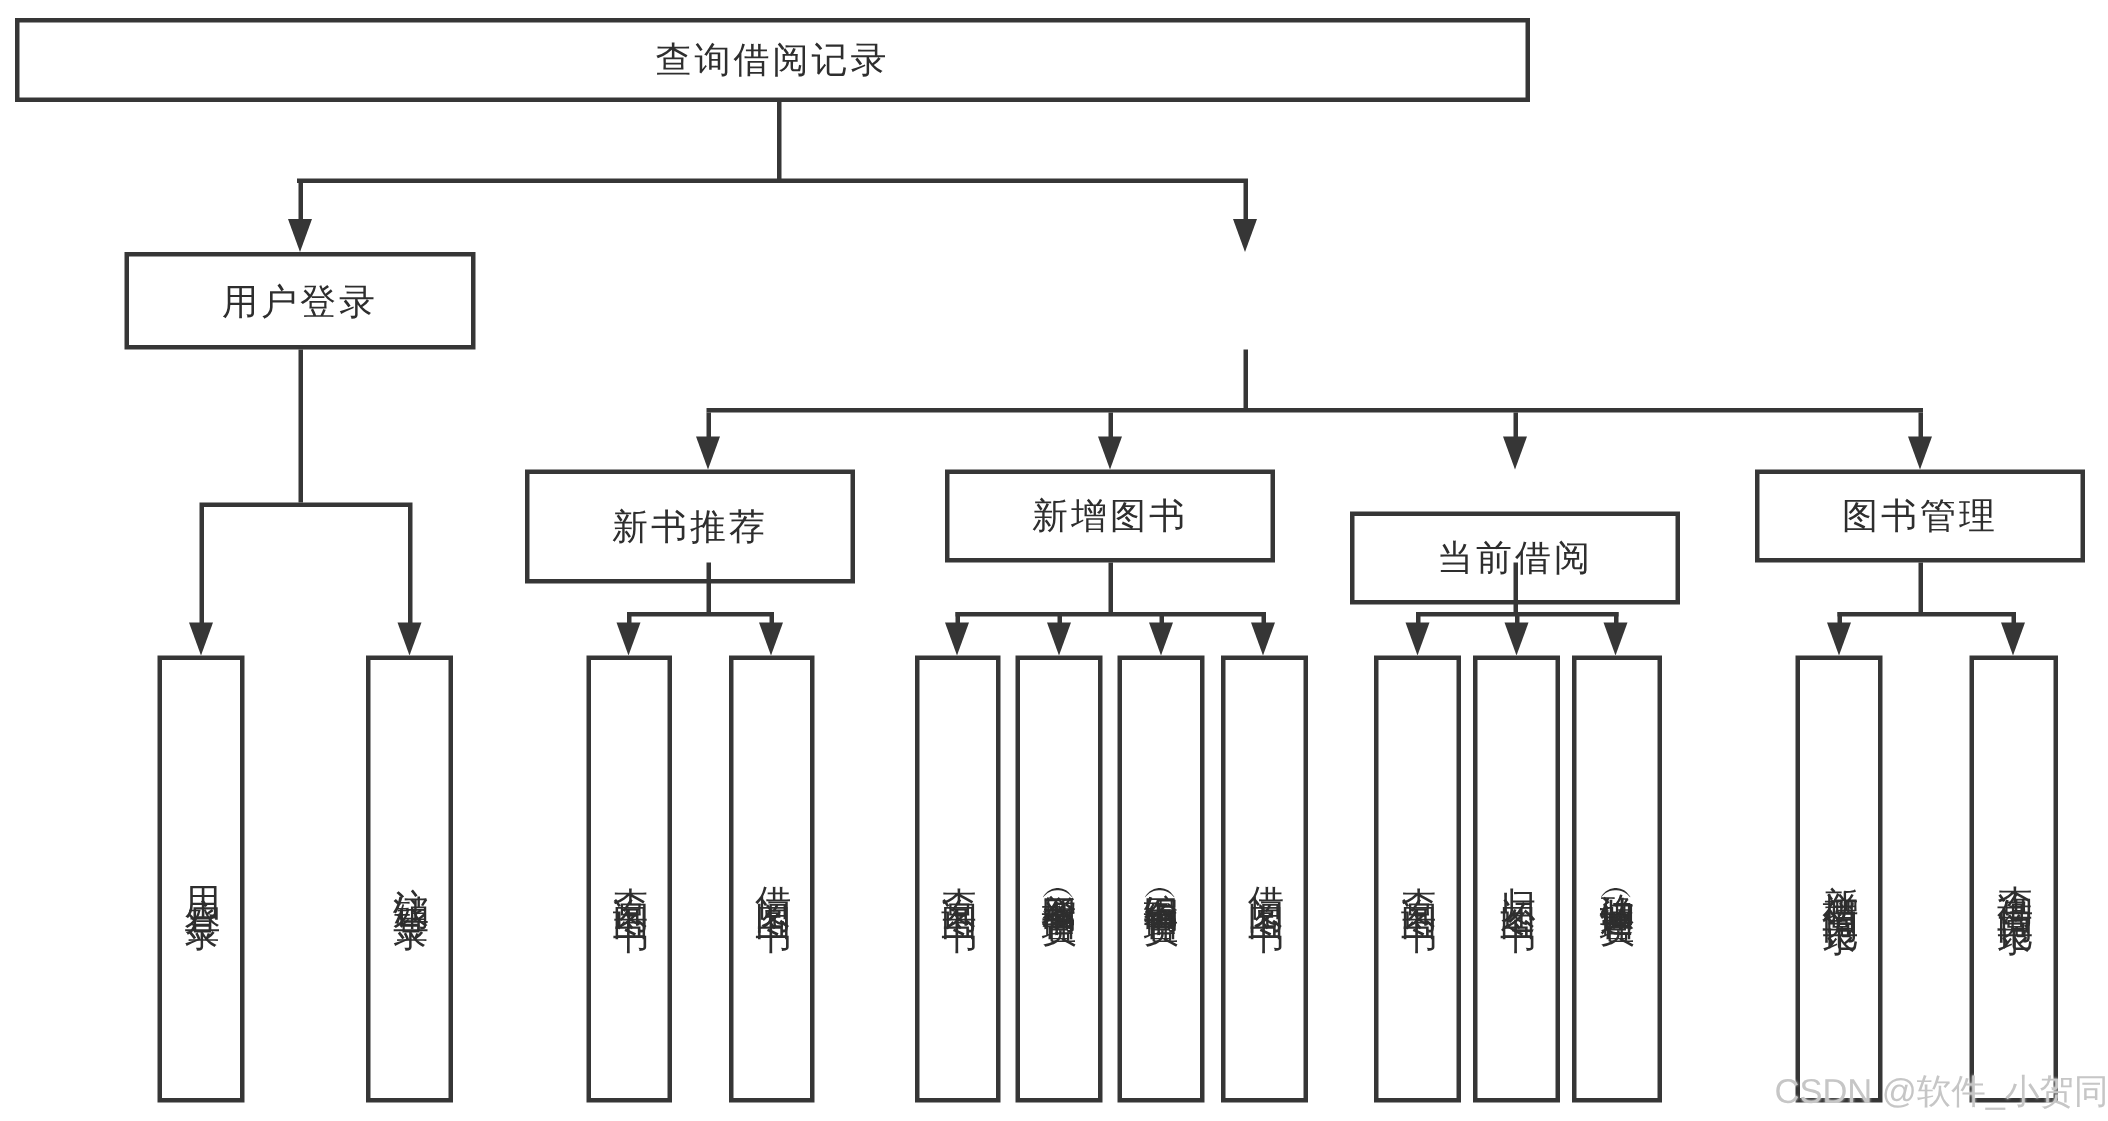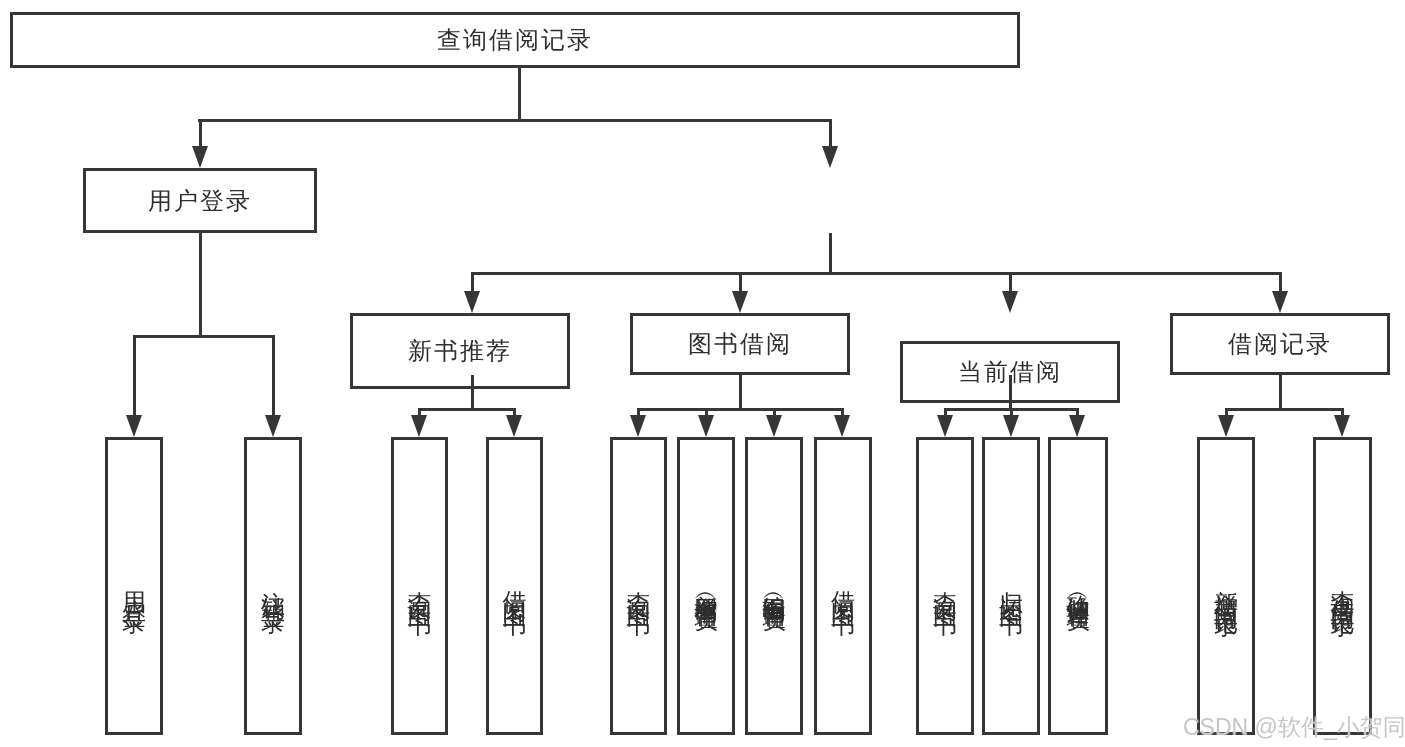--- a/index.html
+++ b/index.html
@@ -100,27 +100,27 @@
     <div class="seg" style="left:1009px;top:275px;width:3px;height:18px;"></div>
     <div class="ah" style="left:1002px;top:291px;"></div>
     <div class="seg" style="left:1279px;top:275px;width:3px;height:18px;"></div>
     <div class="ah" style="left:1272px;top:291px;"></div>
   </div>
 
   <div class="box h" style="left:350px;top:313px;width:220px;height:76px;">
     <span>新书推荐</span>
   </div>
   <div class="box h" style="left:630px;top:313px;width:220px;height:62px;">
-    <span>图书借阅</span>
+    <span>新增图书</span>
   </div>
   <div class="box h" style="left:900px;top:313px;width:220px;height:62px;margin-top:28px;">
     <span>当前借阅</span>
   </div>
   <div class="box h" style="left:1170px;top:313px;width:220px;height:62px;">
-    <span>借阅记录</span>
+    <span>图书管理</span>
   </div>
 
   <div>
     <div class="seg" style="left:471px;top:375px;width:3px;height:33px;"></div>
     <div class="seg" style="left:418px;top:408px;width:98px;height:3px;"></div>
     <div class="seg" style="left:418px;top:408px;width:3px;height:9px;"></div>
     <div class="ah" style="left:411px;top:415px;"></div>
     <div class="seg" style="left:513px;top:408px;width:3px;height:9px;"></div>
     <div class="ah" style="left:506px;top:415px;"></div>
   </div>

